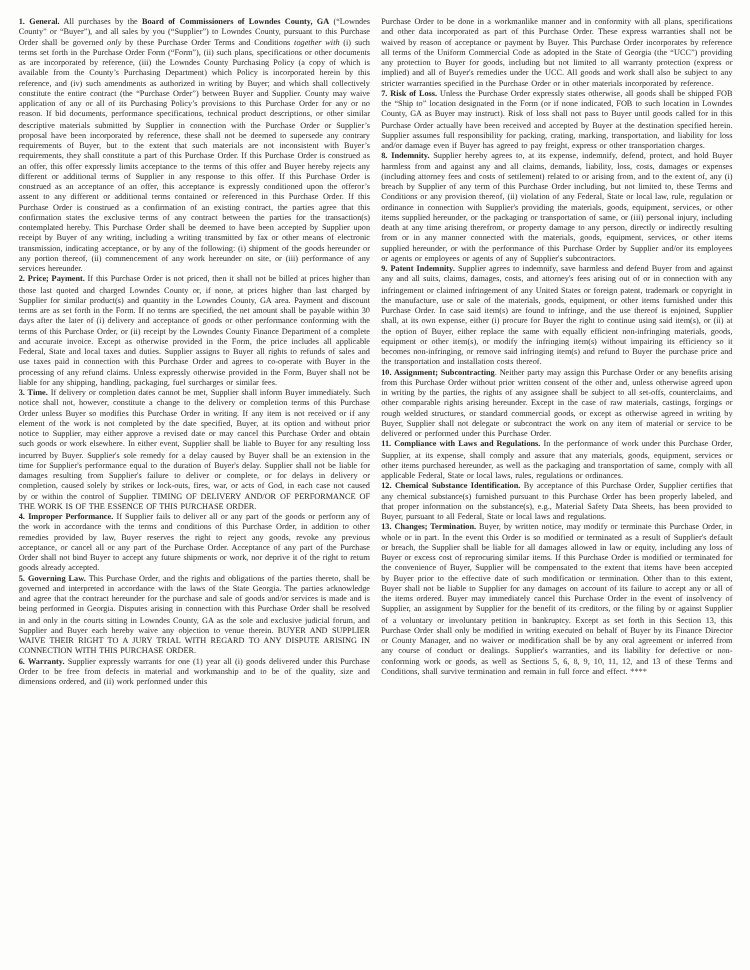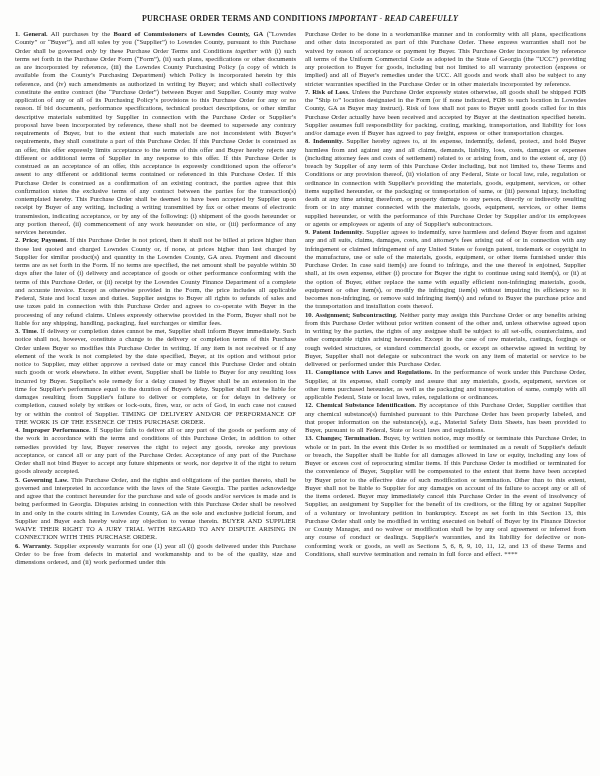--- a/index.html
+++ b/index.html
@@ -47,23 +47,20 @@
     text-align: justify;
     text-justify: inter-word;
   }
   .col p b, .col p .b { font-weight: bold; }
   .col p .i { font-style: italic; }
 </style>
 </head>
 <body>
 
 <div class="page">
-  <div class="doc-title">
-    <span>PURCHASE ORDER TERMS AND CONDITIONS </span><span class="emphasis">IMPORTANT - READ CAREFULLY</span>
-  </div>
   <div class="cols">
     <div class="col">
         <p><span class="b">1. General.</span><span>  All purchases by the </span><span class="b">Board of Commissioners of Lowndes County, GA</span><span> (“Lowndes County” or “Buyer”), and all sales by you (“Supplier”) to Lowndes County, pursuant to this Purchase Order shall be governed </span><span class="i">only</span><span> by these Purchase Order Terms and Conditions </span><span class="i">together with</span><span> (i) such terms set forth in the Purchase Order Form (“Form”), (ii) such plans, specifications or other documents as are incorporated by reference, (iii) the Lowndes County Purchasing Policy (a copy of which is available from the County’s Purchasing Department) which Policy is incorporated herein by this reference, and (iv) such amendments as authorized in writing by Buyer; and which shall collectively constitute the entire contract (the “Purchase Order”) between Buyer and Supplier.  County may waive application of any or all of its Purchasing Policy’s provisions to this Purchase Order for any or no reason.  If bid documents, performance specifications, technical product descriptions, or other similar descriptive materials submitted by Supplier in connection with the Purchase Order or Supplier’s proposal have been incorporated by reference, these shall not be deemed to supersede any contrary requirements of Buyer, but to the extent that such materials are not inconsistent with Buyer’s requirements, they shall constitute a part of this Purchase Order.  If this Purchase Order is construed as an offer, this offer expressly limits acceptance to the terms of this offer and Buyer hereby rejects any different or additional terms of Supplier in any response to this offer.  If this Purchase Order is construed as an acceptance of an offer, this acceptance is expressly conditioned upon the offeror’s assent to any different or additional terms contained or referenced in this Purchase Order.  If this Purchase Order is construed as a confirmation of an existing contract, the parties agree that this confirmation states the exclusive terms of any contract between the parties for the transaction(s) contemplated hereby.  This Purchase Order shall be deemed to have been accepted by Supplier upon receipt by Buyer of any writing, including a writing transmitted by fax or other means of electronic transmission, indicating acceptance, or by any of the following: (i) shipment of the goods hereunder or any portion thereof, (ii) commencement of any work hereunder on site, or (iii) performance of any services hereunder.</span></p>
         <p><span class="b">2. Price; Payment.</span><span>  If this Purchase Order is not priced, then it shall not be billed at prices higher than those last quoted and charged Lowndes County or, if none, at prices higher than last charged by Supplier for similar product(s) and quantity in the Lowndes County, GA area.  Payment and discount terms are as set forth in the Form.  If no terms are specified, the net amount shall be payable within 30 days after the later of (i) delivery and acceptance of goods or other performance conforming with the terms of this Purchase Order, or (ii) receipt by the Lowndes County Finance Department of a complete and accurate invoice.  Except as otherwise provided in the Form, the price includes all applicable Federal, State and local taxes and duties.  Supplier assigns to Buyer all rights to refunds of sales and use taxes paid in connection with this Purchase Order and agrees to co-operate with Buyer in the processing of any refund claims.  Unless expressly otherwise provided in the Form, Buyer shall not be liable for any shipping, handling, packaging, fuel surcharges or similar fees.</span></p>
         <p><span class="b">3. Time.</span><span>  If delivery or completion dates cannot be met, Supplier shall inform Buyer immediately.  Such notice shall not, however, constitute a change to the delivery or completion terms of this Purchase Order unless Buyer so modifies this Purchase Order in writing.  If any item is not received or if any element of the work is not completed by the date specified, Buyer, at its option and without prior notice to Supplier, may either approve a revised date or may cancel this Purchase Order and obtain such goods or work elsewhere.  In either event, Supplier shall be liable to Buyer for any resulting loss incurred by Buyer.  Supplier's sole remedy for a delay caused by Buyer shall be an extension in the time for Supplier's performance equal to the duration of Buyer's delay.  Supplier shall not be liable for damages resulting from Supplier's failure to deliver or complete, or for delays in delivery or completion, caused solely by strikes or lock-outs, fires, war, or acts of God, in each case not caused by or within the control of Supplier.  TIMING OF DELIVERY AND/OR OF PERFORMANCE OF THE WORK IS OF THE ESSENCE OF THIS PURCHASE ORDER.</span></p>
         <p><span class="b">4. Improper Performance.</span><span>  If Supplier fails to deliver all or any part of the goods or perform any of the work in accordance with the terms and conditions of this Purchase Order, in addition to other remedies provided by law, Buyer reserves the right to reject any goods, revoke any previous acceptance, or cancel all or any part of the Purchase Order.  Acceptance of any part of the Purchase Order shall not bind Buyer to accept any future shipments or work, nor deprive it of the right to return goods already accepted.</span></p>
         <p><span class="b">5. Governing Law.</span><span>  This Purchase Order, and the rights and obligations of the parties thereto, shall be governed and interpreted in accordance with the laws of the State Georgia.  The parties acknowledge and agree that the contract hereunder for the purchase and sale of goods and/or services is made and is being performed in Georgia.  Disputes arising in connection with this Purchase Order shall be resolved in and only in the courts sitting in Lowndes County, GA as the sole and exclusive judicial forum, and Supplier and Buyer each hereby waive any objection to venue therein.  BUYER AND SUPPLIER WAIVE THEIR RIGHT TO A JURY TRIAL WITH REGARD TO ANY DISPUTE ARISING IN CONNECTION WITH THIS PURCHASE ORDER.</span></p>
         <p><span class="b">6. Warranty.</span><span>  Supplier expressly warrants for one (1) year all (i) goods delivered under this Purchase Order to be free from defects in material and workmanship and to be of the quality, size and dimensions ordered, and (ii) work performed under this</span></p>
       </div>
     <div class="col">

